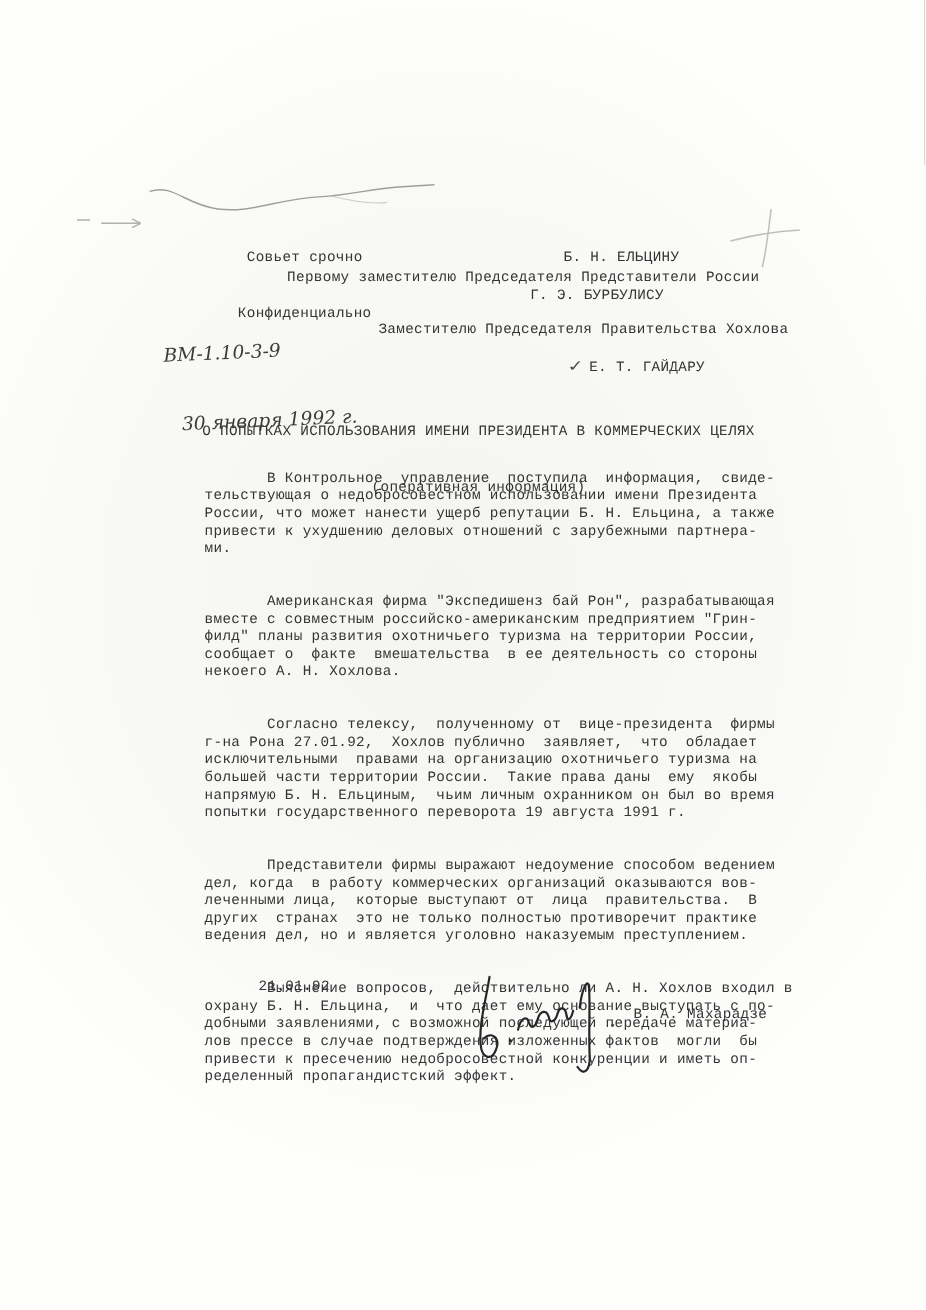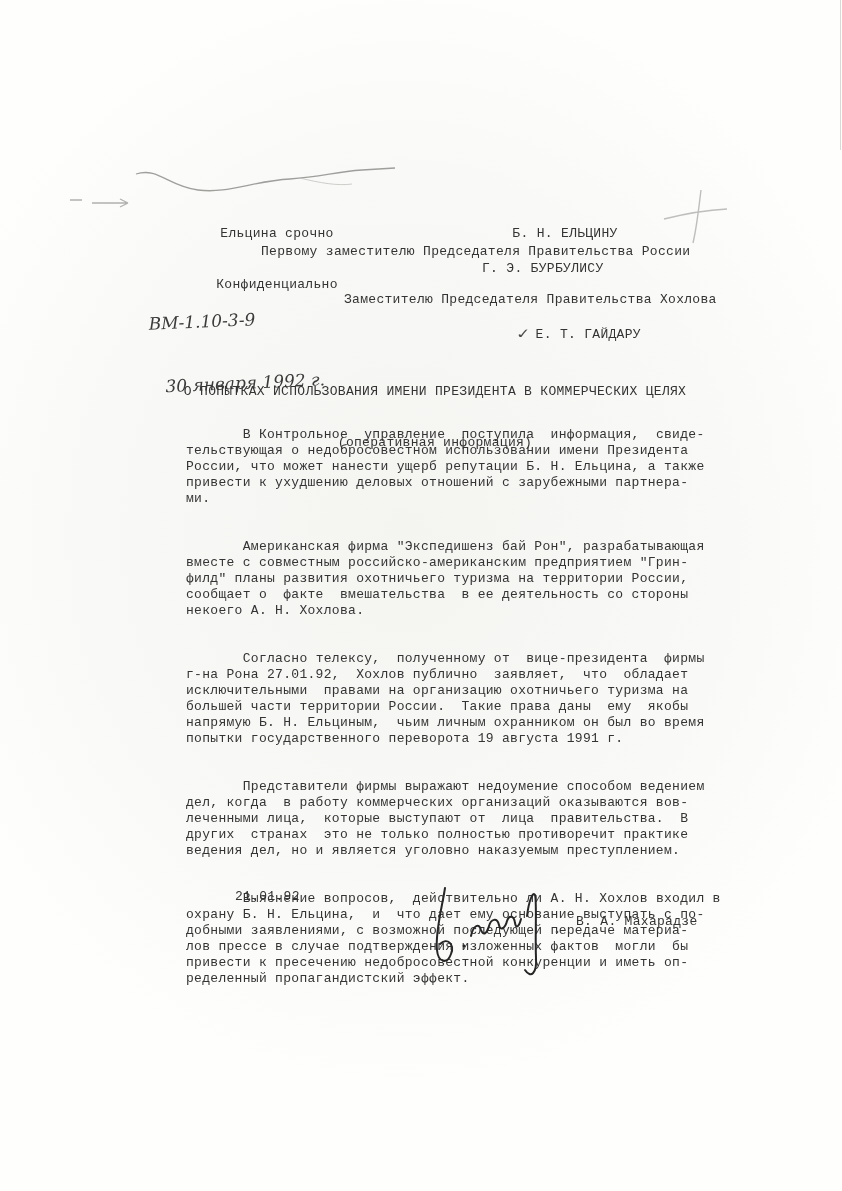--- a/index.html
+++ b/index.html
@@ -61,29 +61,29 @@
     <path d="M300,178 C320,183 338,186 352,184" fill="none" stroke="#b9b9b6" stroke-width="1" opacity="0.7"></path>
 
     <path d="M70,200 L82,200 M92,203 L128,203 M128,203 L120,199 M128,203 L120,207" fill="none" stroke="#a8a8a5" stroke-width="1.3" opacity="0.9"></path>
 
     <path d="M664,219 C688,213 708,210 727,209 M701,190 C699,206 697,226 693,243" fill="none" stroke="#b3b3b0" stroke-width="1.4" opacity="0.85"></path>
   </svg>
 
   <div class="edge-line"></div>
 
   <div class="abs typed center" style="left:196px;top:191px;width:162px;">
-    <div>Ельцина срочно</div>
+    <div>Совьет срочно</div>
     <div>Конфиденциально</div>
   </div>
 
   <div class="abs typed" style="left:437px;top:191px;width:256px;">
     <div class="center">Б. Н. ЕЛЬЦИНУ</div>
   </div>
 
-  <div class="abs typed" style="left:261px;top:243px;">Первому заместителю Председателя Правительства России</div>
+  <div class="abs typed" style="left:261px;top:243px;">Первому заместителю Председателя Представители России</div>
   <div class="abs typed" style="left:482px;top:260px;">Г. Э. БУРБУЛИСУ</div>
 
   <div class="abs handnote" style="left:150px;top:268px;">
     <div class="l1">ВМ-1.10-3-9</div>
     <div class="l2">30 января 1992 г.</div>
   </div>
 
   <div class="abs typed" style="left:344px;top:291px;">Заместителю Председателя Правительства Хохлова</div>
   <div class="abs typed" style="left:486px;top:308px;">
     <span class="checkmark">✓</span><span>Е. Т. ГАЙДАРУ</span>

